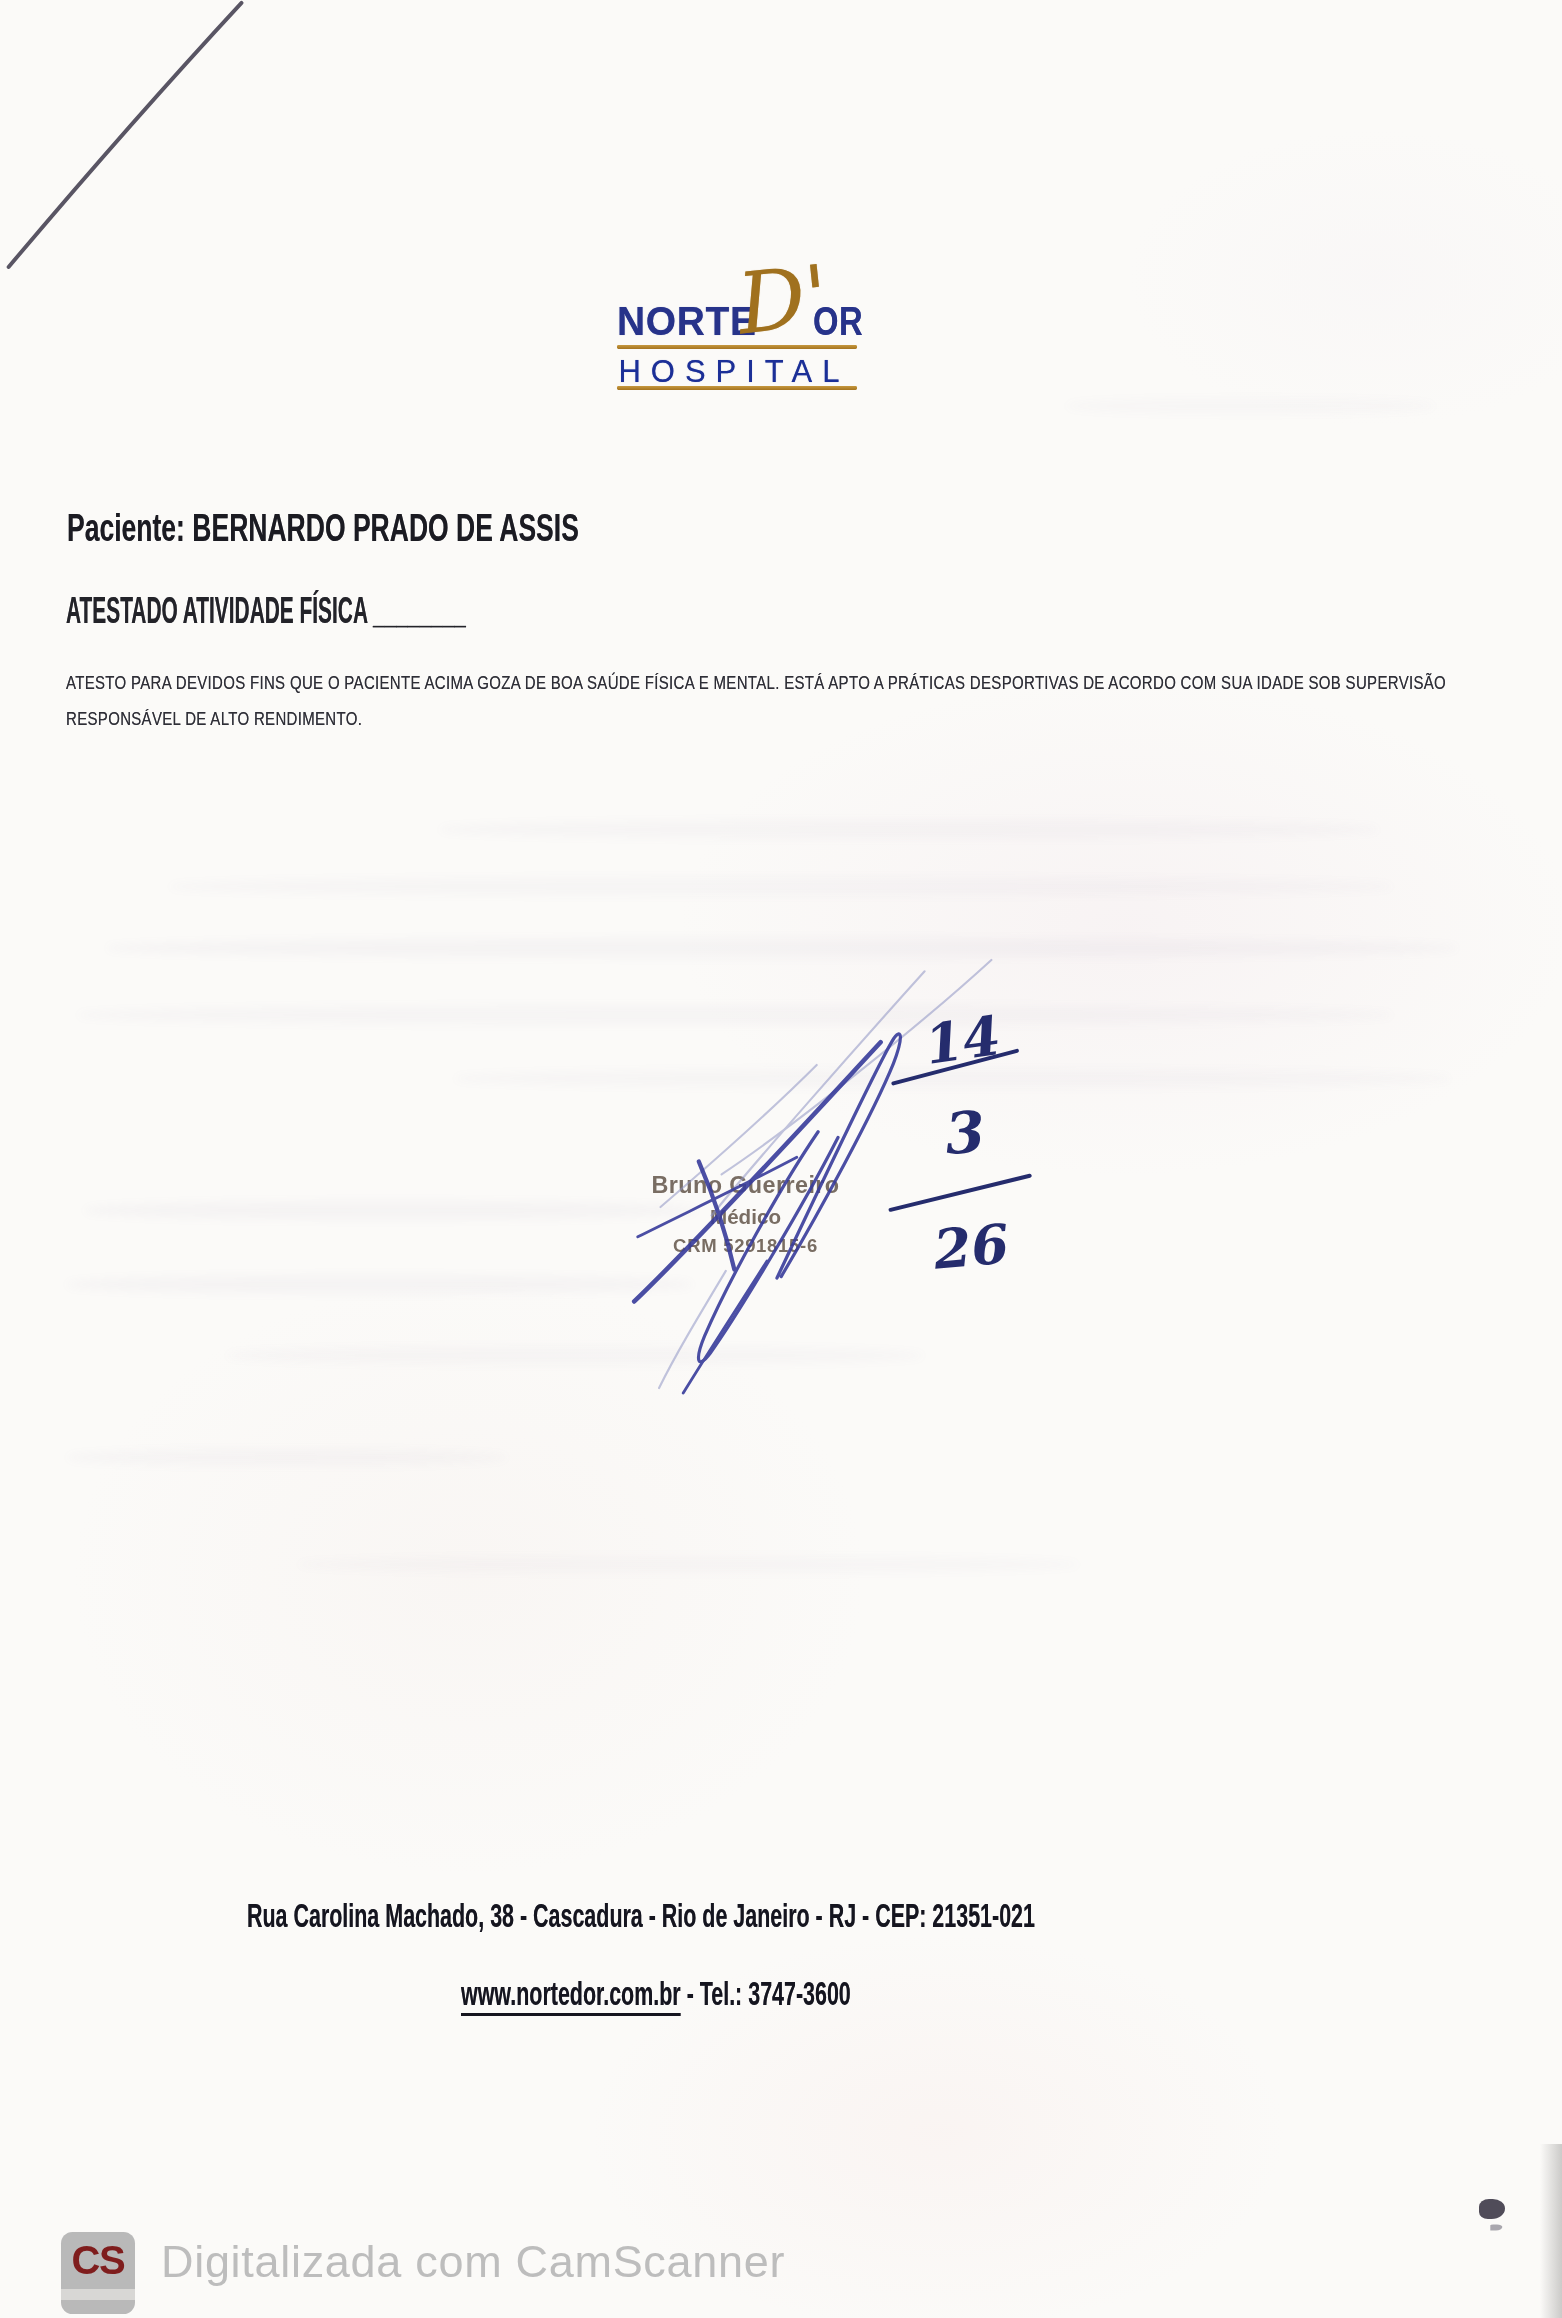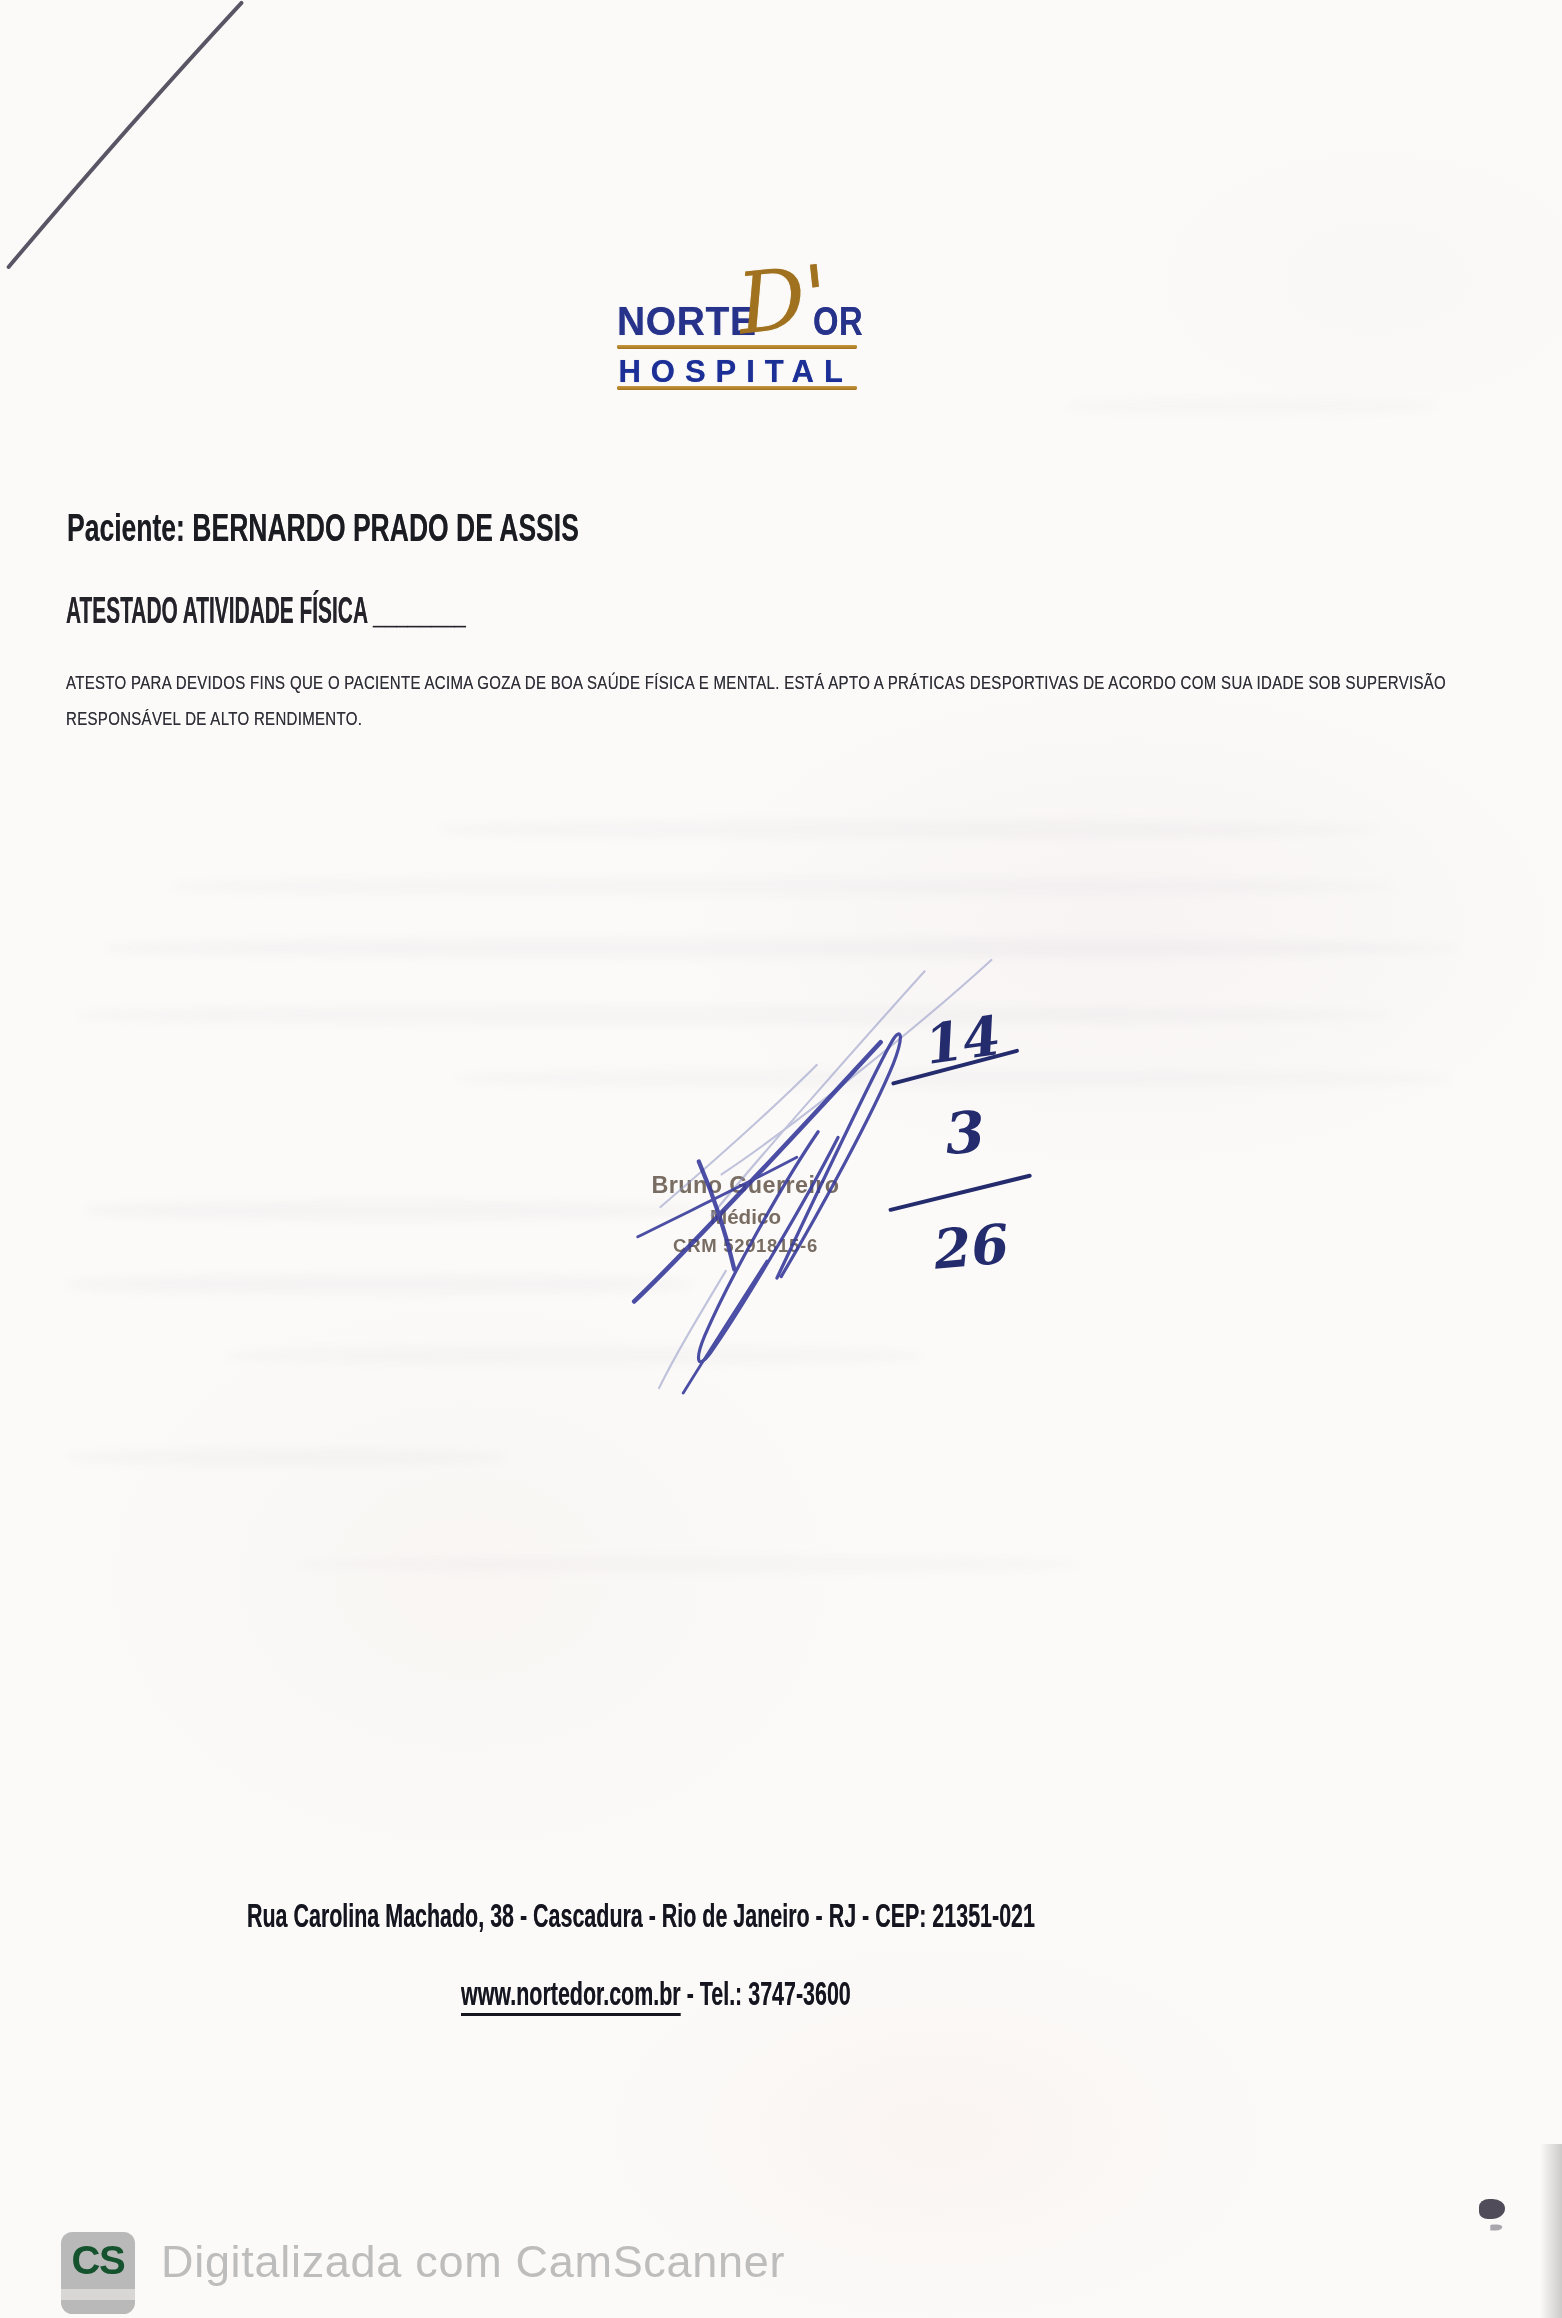--- a/index.html
+++ b/index.html
@@ -32,21 +32,21 @@
   .logo .script-d{
     position:absolute;left:121px;top:-24px;font-family:"DejaVu Serif",serif;
     font-style:italic;font-size:84px;color:#a0711e;transform:rotate(-6deg);
     text-shadow:0 0 0.7px rgba(160,113,30,.6);line-height:1;
   }
   .gold-rule{position:absolute;left:0;width:240px;height:3.6px;
     background:linear-gradient(#c6983f,#a5741f);border-radius:1.4px;}
   .logo .rule1{top:63px;}
   .logo .rule2{top:104px;}
   .logo .hospital{
-    position:absolute;left:1.4px;top:72px;font-weight:bold;font-size:31px;color:#1b2f97;
+    position:absolute;left:1.4px;top:72px;font-weight:normal;font-size:31px;color:#1b2f97;
     letter-spacing:10px;text-shadow:0 0 0.7px rgba(27,47,151,.7);
   }
 
   
   .patient-line{left:67px;top:506px;font-size:39px;font-weight:bold;color:#1b1b22;transform:scaleX(.68);}
   .atestado-line{left:66px;top:590px;font-size:36px;font-weight:bold;color:#232329;transform:scaleX(.58);}
   .body-line{font-size:19px;font-weight:400;color:#2e2e36;letter-spacing:0.4px;transform:scaleX(.79);}
   .body-line1{left:66px;top:672px;}
   .body-line2{left:66px;top:708px;}
 
@@ -58,21 +58,21 @@
   .stamp .s-crm{font-size:18.5px;margin-top:5.7px;letter-spacing:0.7px;}
 
   
   .footer-address{left:247px;top:1897px;font-size:33px;font-weight:bold;color:#15151f;transform:scaleX(.65);}
   .footer-contact{left:461px;top:1975px;font-size:33px;font-weight:bold;color:#15151f;transform:scaleX(.65);}
   .footer-contact .site{border-bottom:3.6px solid #15151f;padding-bottom:1.4px;}
 
   
   .cs-badge{left:61px;top:2232px;width:74px;height:82px;background:#b9b9b9;border-radius:11.4px;}
   .cs-badge .cs-txt{position:absolute;top:5.7px;left:0;width:100%;text-align:center;
-    font-size:40px;font-weight:bold;color:#14532d;letter-spacing:-1.4px;}
+    font-size:40px;font-weight:bold;color:#7f1d1d;letter-spacing:-1.4px;}
   .cs-badge .cs-band{position:absolute;left:0;bottom:14px;width:100%;height:11.4px;background:#d8d7d5;}
   .cs-text{left:161px;top:2236px;font-size:45px;color:#bdbdbd;letter-spacing:0.7px;}
 
   
   .smudge{position:absolute;background:#8d81a3;filter:blur(5px);border-radius:45%;pointer-events:none;}
   .edge-strip{right:0;top:2144px;width:23px;height:175px;
     background:linear-gradient(to right, rgba(200,199,197,0), #c9c8c6);}
   .ink-blob{left:1479px;top:2199px;width:25.6px;height:20px;background:#332e3e;
     border-radius:45% 55% 60% 40%;opacity:.85;box-shadow:4.3px 18.5px 0 -7px rgba(60,55,75,.5);}
   svg{position:absolute;overflow:visible;}

